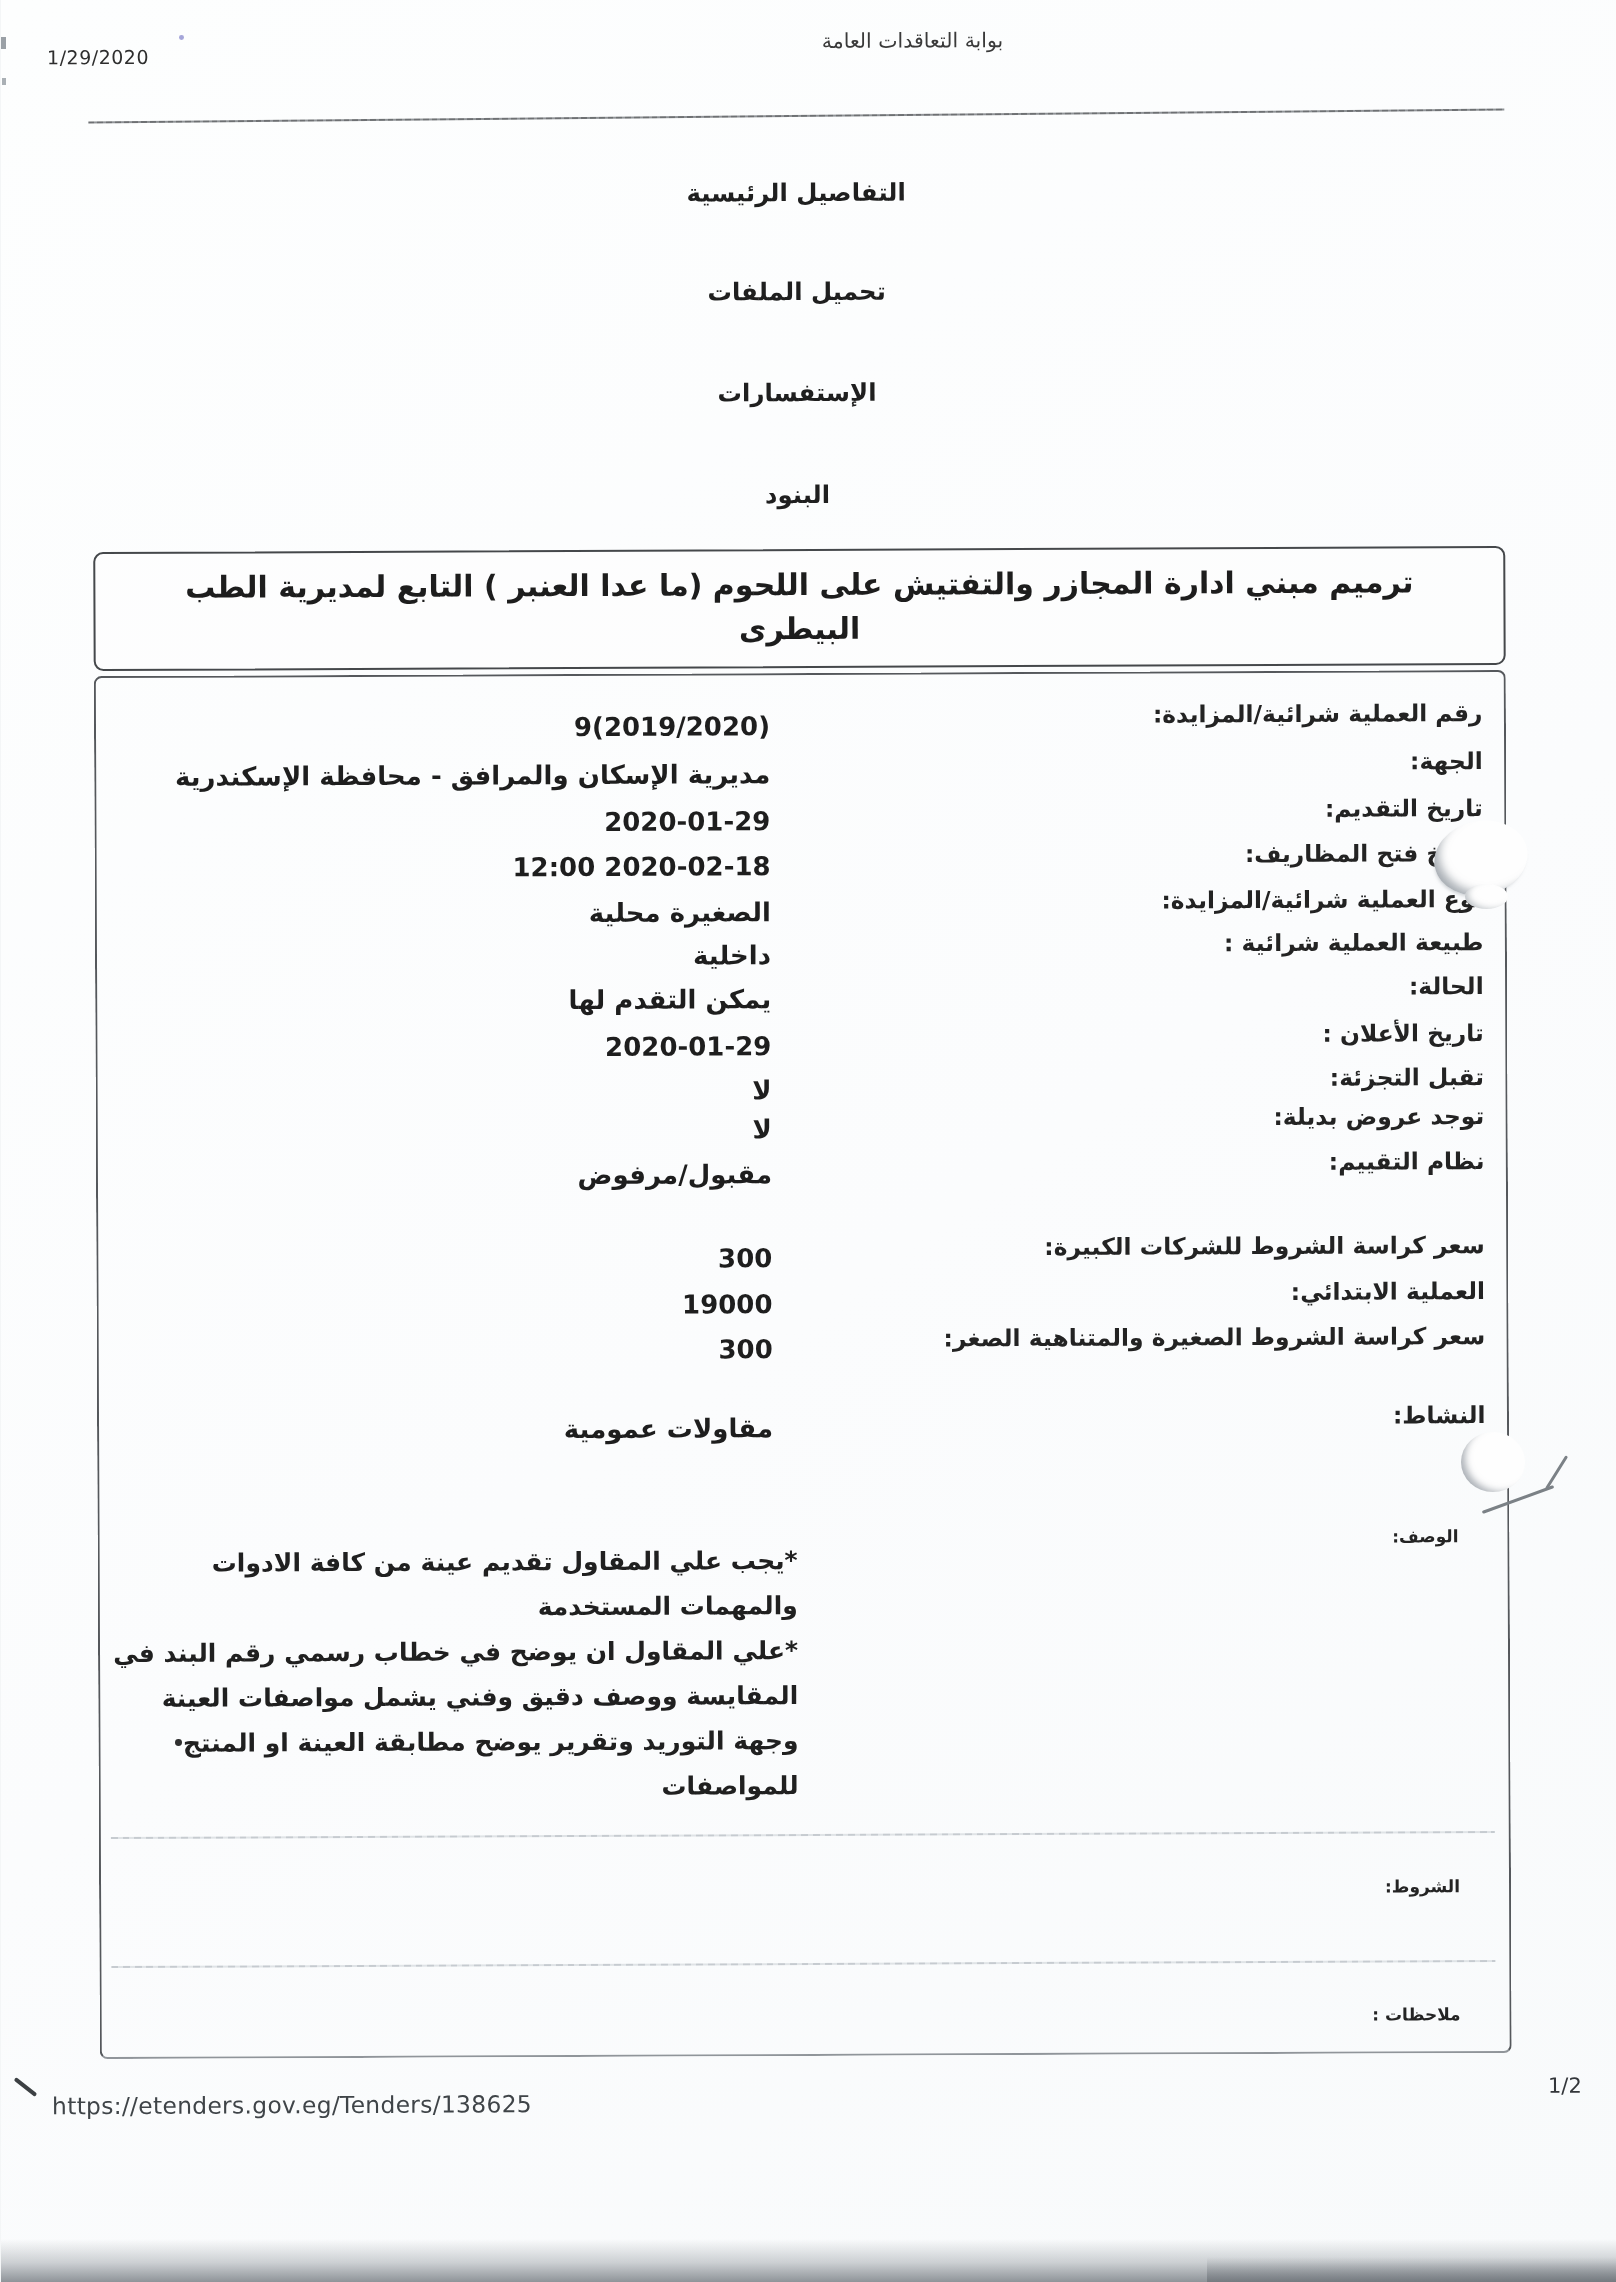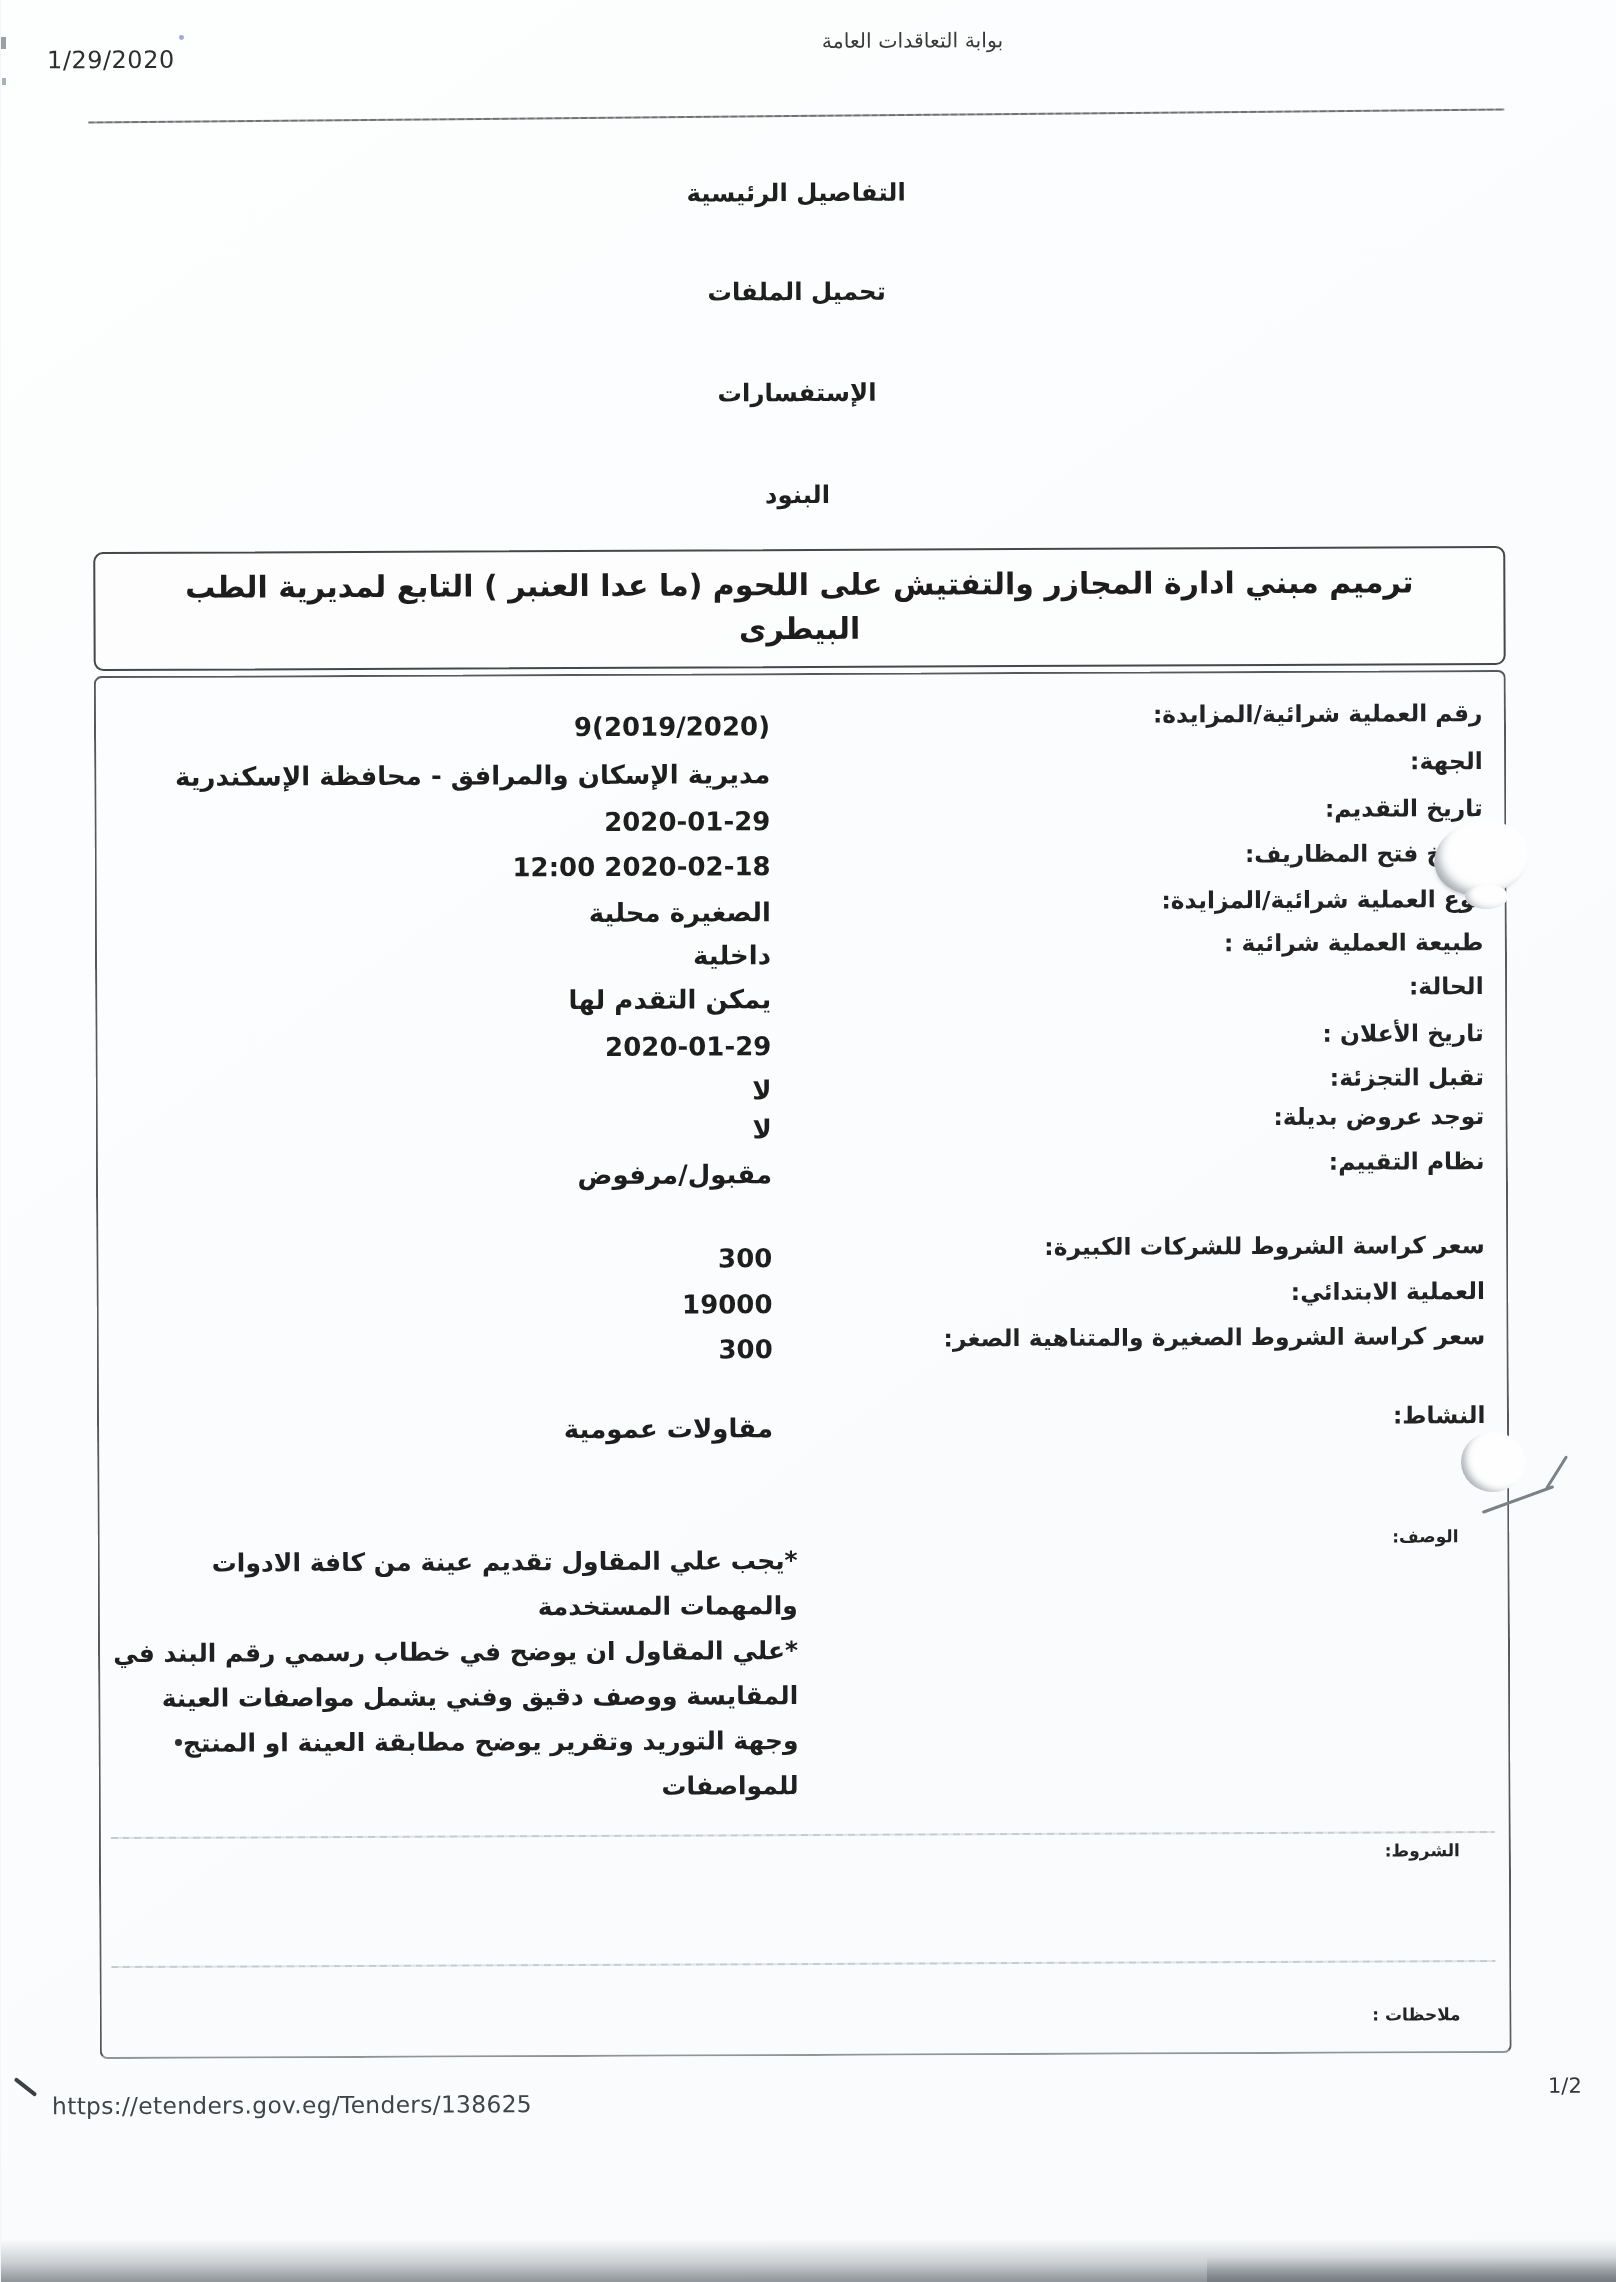--- a/index.html
+++ b/index.html
@@ -14,21 +14,21 @@
     background:linear-gradient(145deg,#fdfefe 0%,#fbfcfd 55%,#f8fafb 100%);
   }
   .sheet{
     position:absolute;inset:0;
     transform:rotate(-0.25deg);
     transform-origin:50% 42%;
     color:#222;
   }
   .print-date{
     position:absolute;left:51px;top:43px;
-    font-size:24px;color:#2e2e2e;direction:ltr;letter-spacing:0.5px;
+    font-size:19px;color:#2e2e2e;direction:ltr;letter-spacing:0.5px;
   }
   .site-title{
     position:absolute;left:624px;top:29px;width:585px;
     text-align:center;font-size:20.5px;color:#3a3a3a;
   }
   .top-rule{
     position:absolute;left:92px;top:115px;width:1416px;height:2px;
     background:repeating-linear-gradient(90deg,#55585b 0 5.9px,#7c8084 5.9px 8.8px);
     transform:rotate(-0.28deg);opacity:.85;
   }
@@ -196,21 +196,21 @@
       <div class="desc-lines">
         <div class="desc-line">*يجب علي المقاول تقديم عينة من كافة الادوات</div>
         <div class="desc-line">والمهمات المستخدمة</div>
         <div class="desc-line">*علي المقاول ان يوضح في خطاب رسمي رقم البند في</div>
         <div class="desc-line">المقايسة ووصف دقيق وفني يشمل مواصفات العينة</div>
         <div class="desc-line">وجهة التوريد وتقرير يوضح مطابقة العينة او المنتج</div>
         <div class="desc-line">للمواصفات</div>
       </div>
 
       <div class="divider" style="top:1159px"></div>
-      <div class="section-label" style="top:1168px">الشروط:</div>
+      <div class="section-label" style="top:1204px">الشروط:</div>
       <div class="divider" style="top:1288px"></div>
       <div class="section-label" style="top:1332px">ملاحظات :</div>
     </div>
 
     <div class="footer-url">https://etenders.gov.eg/Tenders/138625</div>
     <div class="page-num">1/2</div>
   </div>
 
   <div class="blob blob-1"></div>
   <div class="blob blob-1b"></div>

